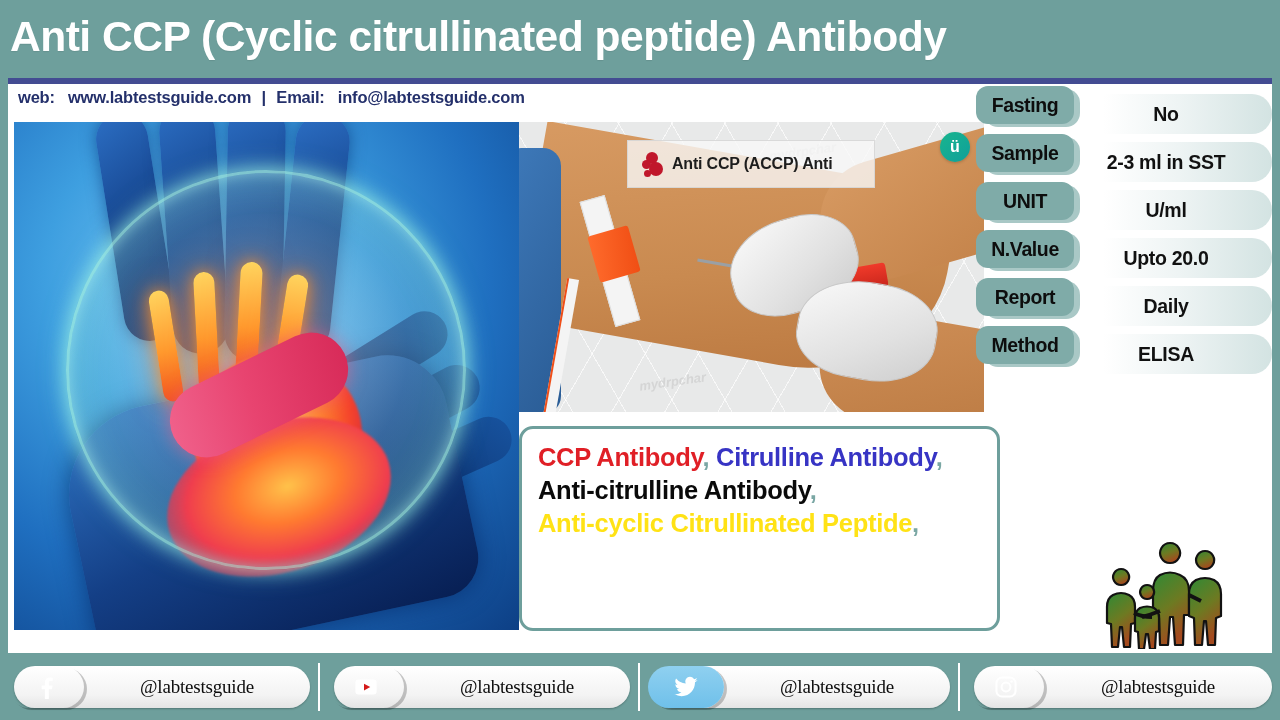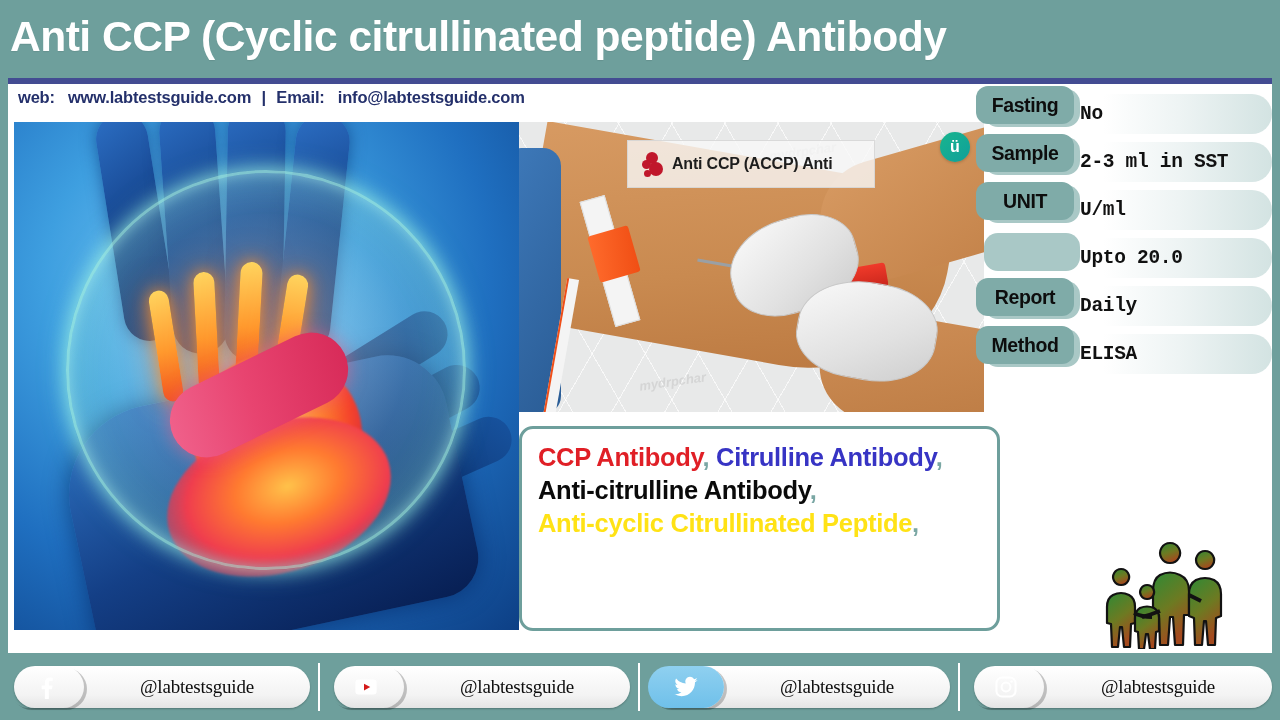--- a/index.html
+++ b/index.html
@@ -279,23 +279,23 @@
     background: #a9c8c6; border-radius: 14px;
   }
   .pill {
     position: absolute; left: 0; top: 0; width: 98px; height: 38px;
     background: #7faba8;
     border-radius: 12px;
     display: flex; align-items: center; justify-content: center;
     color: #0d0d0d; font-size: 19.5px; font-weight: bold; letter-spacing: -0.4px;
   }
   .row-value {
-    position: relative; z-index: 2; flex: 1; text-align: left;
+    position: relative; z-index: 2; flex: 1; text-align: center;
     padding-right: 20px;
-    font-size: 19.5px; font-weight: bold; color: #111111; letter-spacing: -0.3px; font-family: Liberation Mono, monospace;
+    font-size: 19.5px; font-weight: bold; color: #111111; letter-spacing: -0.3px;
   }
 
   
   .family { position: absolute; right: 8px; bottom: 4px; width: 170px; height: 120px; }
 
   
   .social-bar {
     position: absolute; left: 0; bottom: 0; width: 1280px; height: 67px;
     display: flex; align-items: center;
   }
@@ -440,20 +440,21 @@
           <div class="pill-wrap">
             <div class="pill-shadow"></div>
             <div class="pill">UNIT</div>
           </div>
           <div class="row-value">U/ml</div>
         </div>
         <div class="info-row">
           <div class="row-value-bg"></div>
           <div class="pill-wrap">
             <div class="pill-shadow"></div>
+            <div class="pill">N.Value</div>
           </div>
           <div class="row-value">Upto 20.0</div>
         </div>
         <div class="info-row">
           <div class="row-value-bg"></div>
           <div class="pill-wrap">
             <div class="pill-shadow"></div>
             <div class="pill">Report</div>
           </div>
           <div class="row-value">Daily</div>

